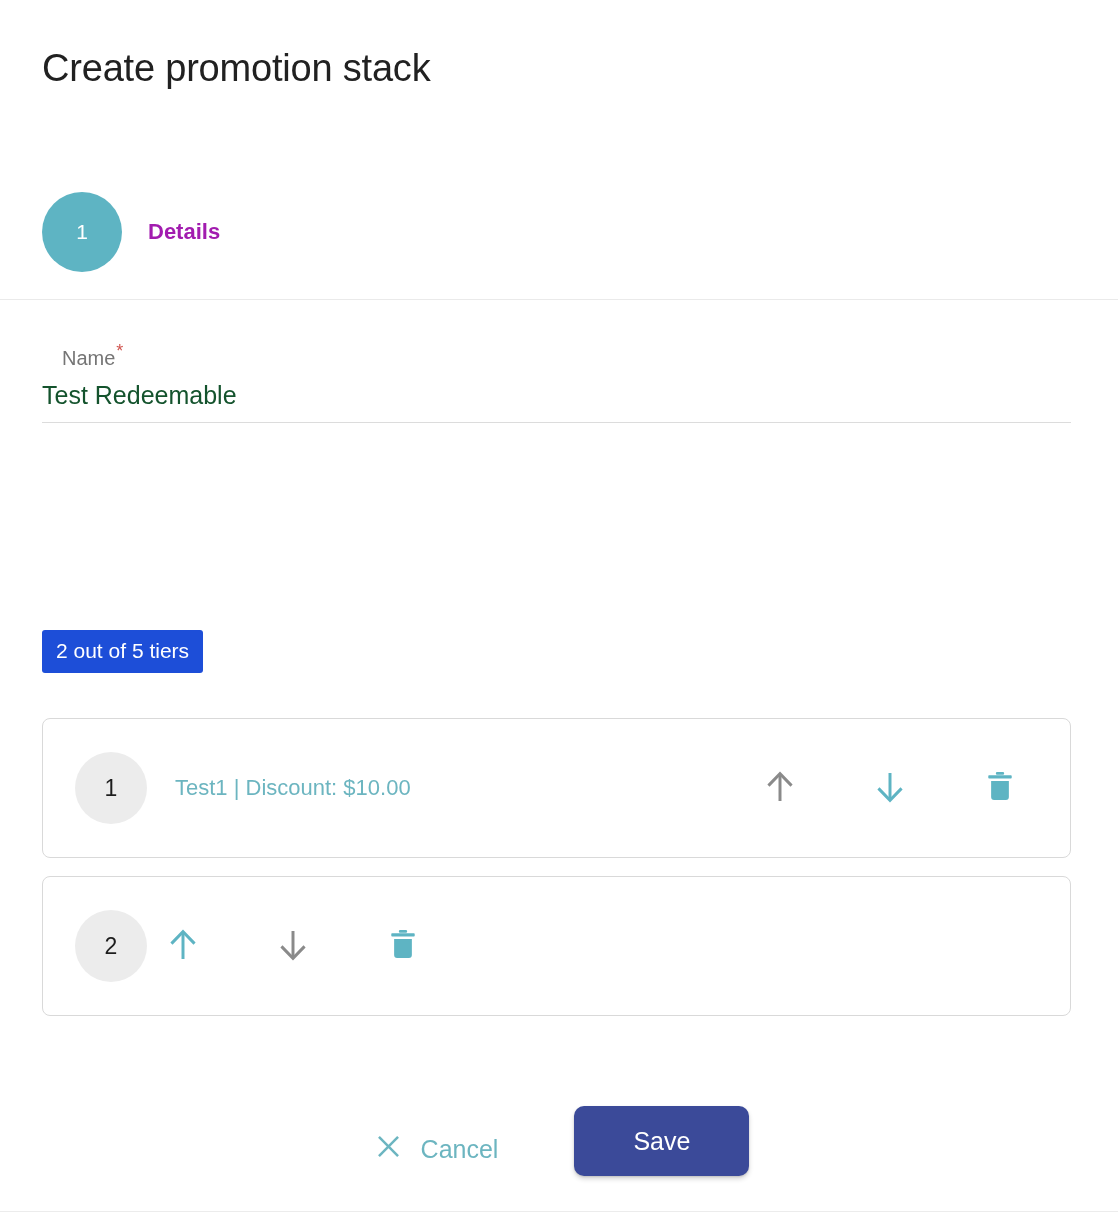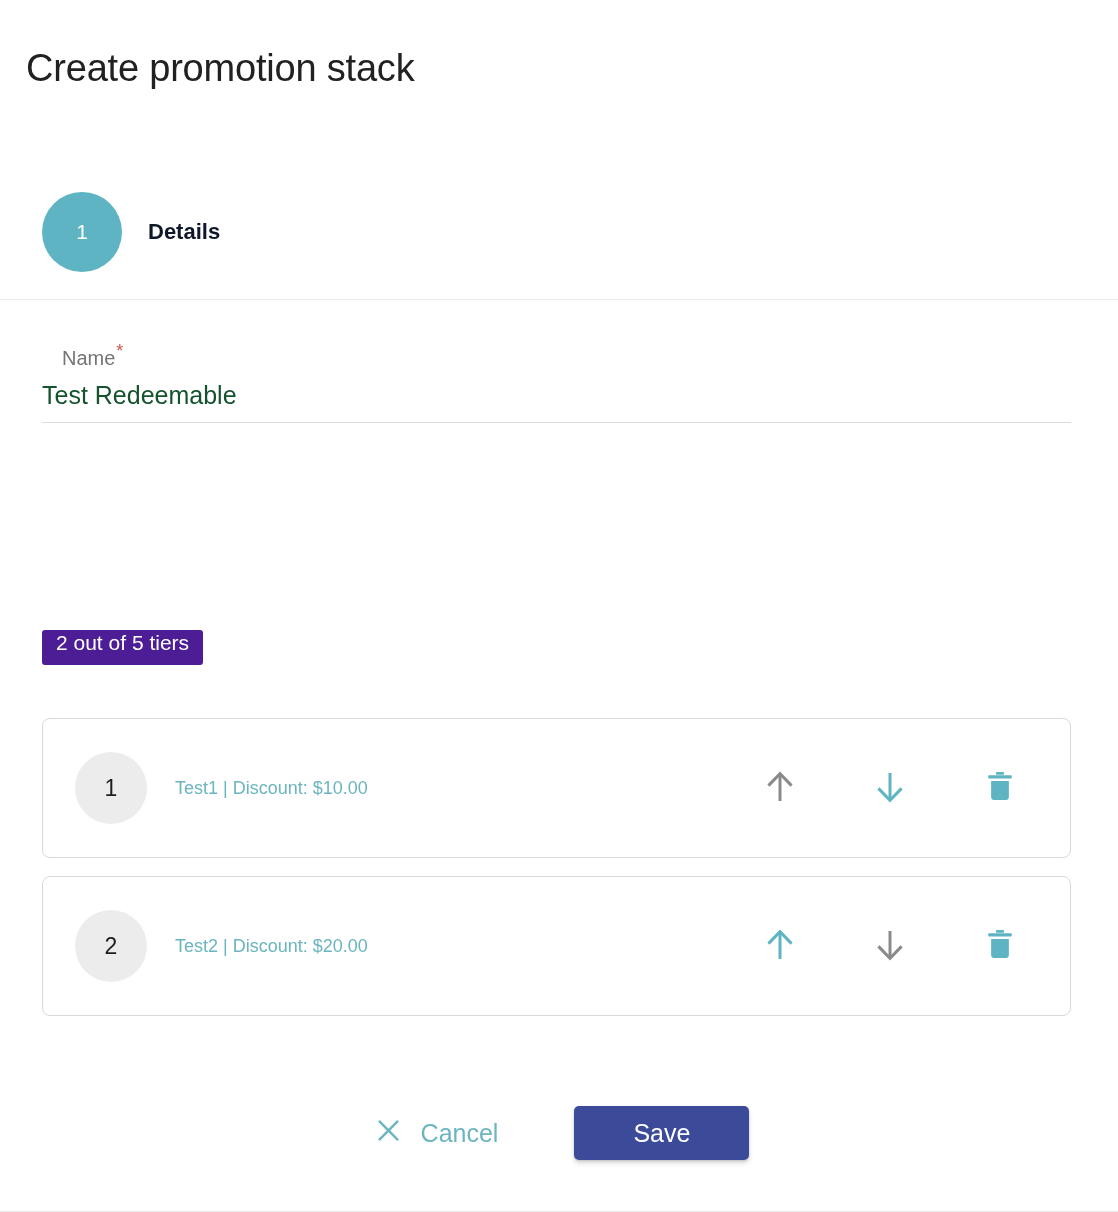--- a/index.html
+++ b/index.html
@@ -17,21 +17,21 @@
     width: 1118px;
     height: 1212px;
     background: #ffffff;
     border-bottom: 1px solid #ececec;
     overflow: hidden;
   }
 
   
   .dialog-title {
     position: absolute;
-    left: 26px;
+    left: 42px;
     top: 42px;
     font-size: 38px;
     font-weight: 400;
     color: #212121;
     letter-spacing: -0.2px;
     line-height: 52px;
   }
 
   
   .stepper {
@@ -50,21 +50,21 @@
     color: #ffffff;
     display: flex;
     align-items: center;
     justify-content: center;
     font-size: 21px;
     font-weight: 400;
   }
   .step-label {
     font-size: 22px;
     font-weight: 700;
-    color: #0f172a;
+    color: #a21caf;
   }
 
   .stepper-divider {
     position: absolute;
     left: 0;
     top: 299px;
     width: 1118px;
     height: 1px;
     background: #eaeaea;
   }
@@ -119,25 +119,25 @@
     border-left: 10px solid transparent;
     border-right: 10px solid transparent;
     border-top: 11px solid #747474;
   }
 
   
   .badge {
     position: absolute;
     left: 42px;
     top: 630px;
-    background: #4c1d95;
+    background: #1d4ed8;
     color: #ffffff;
     font-size: 21px;
     border-radius: 3px;
-    padding: 0 14px 9px 14px;
+    padding: 8px 14px 9px 14px;
     line-height: 26px;
     display: inline-block;
   }
 
   
   .tier-list {
     position: absolute;
     left: 42px;
     top: 718px;
     width: 1029px;
@@ -161,21 +161,21 @@
     border-radius: 50%;
     background: #ececec;
     color: #1d1d1d;
     display: flex;
     align-items: center;
     justify-content: center;
     font-size: 23px;
   }
   .tier-text {
     margin-left: 28px;
-    font-size: 18px;
+    font-size: 22px;
     color: #6cb5c0;
     flex: 1;
     white-space: nowrap;
   }
   .tier-actions {
     display: flex;
     align-items: center;
     gap: 0;
   }
   .icon-btn {
@@ -215,23 +215,23 @@
     cursor: pointer;
     font-family: "Liberation Sans", sans-serif;
     padding: 8px 4px;
   }
   .btn-save {
     background: #3b4a99;
     color: #ffffff;
     font-size: 25px;
     font-weight: 400;
     border: none;
-    border-radius: 5px;
+    border-radius: 10px;
     padding: 12px 38px;
-    height: 54px;
+    height: 70px;
     min-width: 175px;
     cursor: pointer;
     font-family: "Liberation Sans", sans-serif;
     box-shadow: 0 3px 5px rgba(0,0,0,0.16), 0 1px 2px rgba(0,0,0,0.12);
   }
 </style>
 </head>
 <body>
 
 <div class="dialog">
@@ -286,21 +286,20 @@
               <rect x="4.6" y="4.5" width="14.8" height="2.1" rx="0.5"></rect>
               <path d="M6.4 8.2 h11.2 v10.1 a1.9 1.9 0 0 1 -1.9 1.9 h-7.4 a1.9 1.9 0 0 1 -1.9 -1.9 z"></path>
             </svg>
           </span>
         </button>
       </div>
     </div>
 
     <div class="tier-card">
       <div class="tier-index">2</div>
-      <div class="tier-text">Test2 | Discount: $20.00</div>
       <div class="tier-actions">
         <button class="icon-btn gap-up">
           <span>
             <svg width="42" height="42" viewBox="0 0 24 24" fill="none" stroke="#5eb4c3" stroke-width="1.7" stroke-linecap="butt" stroke-linejoin="miter">
               <line x1="12" y1="20" x2="12" y2="4.6"></line>
               <polyline points="5.4,11.2 12,4.4 18.6,11.2"></polyline>
             </svg>
           </span>
         </button>
         <button class="icon-btn gap-down">

